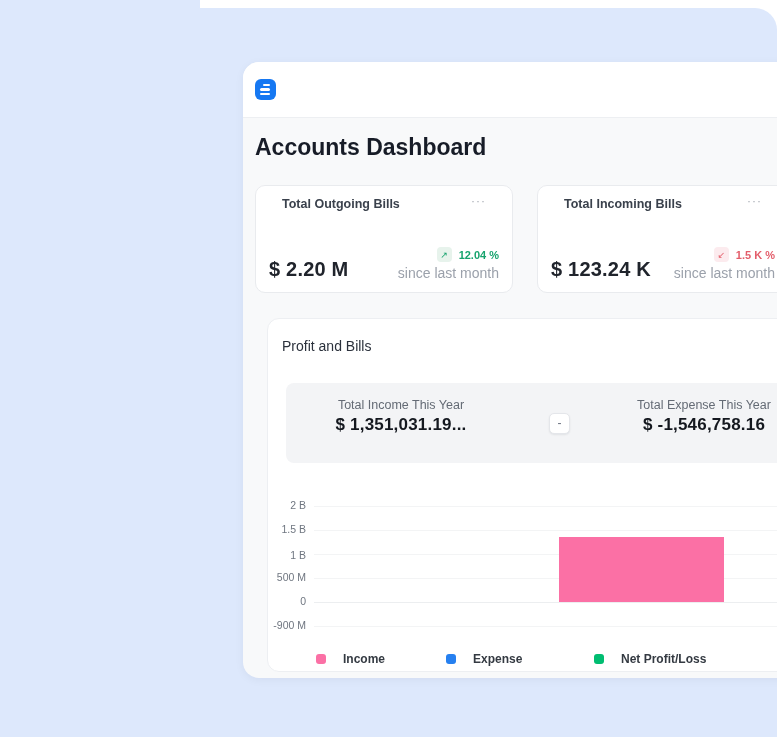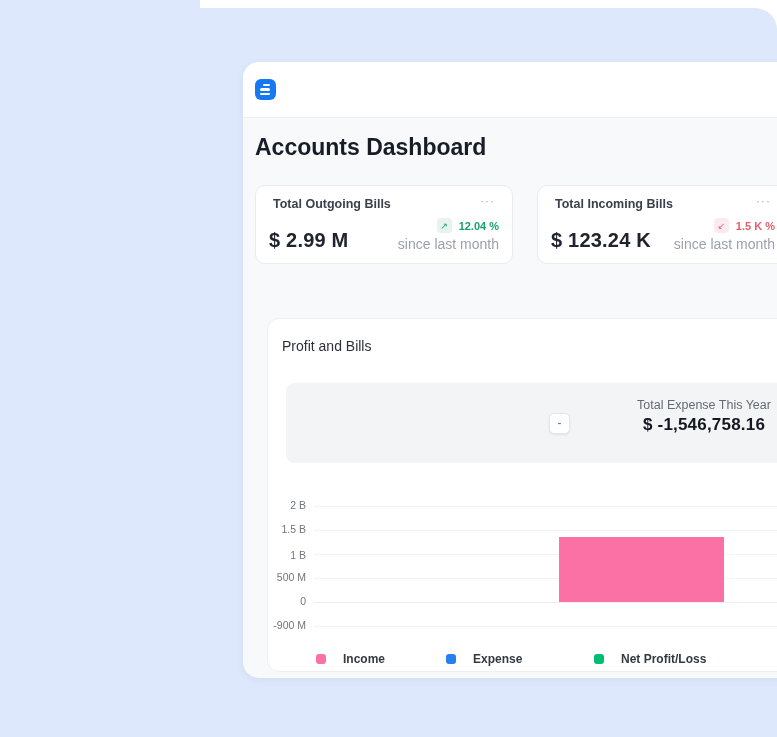--- a/index.html
+++ b/index.html
@@ -17,22 +17,22 @@
   .topbar { position:absolute; left:0; top:0; width:100%; height:56px; background:#ffffff;
             border-bottom:1px solid #edeff2; display:flex; align-items:center; padding-left:12px; }
   .logo { width:21px; height:21px; border-radius:6px; background:#1678f2; position:relative; }
   .logo span { position:absolute; left:5px; height:2.4px; border-radius:2px; background:#ffffff; }
   .logo .b1 { top:5px;  left:8px; width:7px; }
   .logo .b2 { top:9.3px;  width:10px; }
   .logo .b3 { top:13.6px; width:10px; }
 
   .page-title { position:absolute; left:12px; top:72px; font-size:23px; font-weight:700; color:#171c27; }
 
-  .stat-card { position:absolute; top:123px; height:79px; background:#ffffff; border:1px solid #e9ebee;
-               border-radius:10px; padding:11px 17px; }
+  .stat-card { position:absolute; top:123px; height:108px; background:#ffffff; border:1px solid #e9ebee;
+               border-radius:10px; padding:11px 26px; }
   .stat-card.c1 { left:12px; width:258px; }
   .stat-card.c2 { left:294px; width:252px; }
   .stat-head { display:flex; justify-content:space-between; align-items:flex-start; }
   .stat-title { font-size:12.5px; font-weight:600; color:#3a414c; }
   .menu-dots { font-size:12px; color:#a6abb3; letter-spacing:1px; line-height:8px; cursor:pointer; }
   .stat-bottom { position:absolute; left:13px; right:13px; bottom:11px; display:flex;
                  justify-content:space-between; align-items:flex-end; }
   .stat-value { font-size:20px; font-weight:700; color:#20242c; letter-spacing:.2px; }
   .trend-col { display:flex; flex-direction:column; align-items:flex-end; gap:3px; }
   .trend-row { display:flex; align-items:center; gap:7px; }
@@ -86,21 +86,21 @@
     </div>
 
     <div class="page-title">Accounts Dashboard</div>
 
     <div class="stat-card c1">
       <div class="stat-head">
         <span class="stat-title">Total Outgoing Bills</span>
         <span class="menu-dots">···</span>
       </div>
       <div class="stat-bottom">
-        <span class="stat-value">$ 2.99 M</span>
+        <span class="stat-value">$ 2.20 M</span>
         <span class="trend-col">
           <span class="trend-row">
             <span class="trend-chip" style="background-color: rgb(231, 243, 236); color: rgb(24, 163, 110);">↗</span>
             <span class="trend-pct" style="color: rgb(24, 163, 110);">12.04 %</span>
           </span>
           <span class="stat-caption">since last month</span>
         </span>
       </div>
     </div>
 
@@ -118,20 +118,24 @@
           </span>
           <span class="stat-caption">since last month</span>
         </span>
       </div>
     </div>
 
     <div class="pl-card">
       <div class="pl-title">Profit and Bills</div>
 
       <div class="totals-strip">
+        <div class="total-block income">
+          <div class="total-label">Total Income This Year</div>
+          <div class="total-value">$ 1,351,031.19...</div>
+        </div>
         <button class="minus-btn">-</button>
         <div class="total-block expense">
           <div class="total-label">Total Expense This Year</div>
           <div class="total-value">$ -1,546,758.16</div>
         </div>
       </div>
 
       <div class="chart">
         <div class="gridline" style="top:17px"></div>
         <div class="gridline" style="top:41px"></div>

